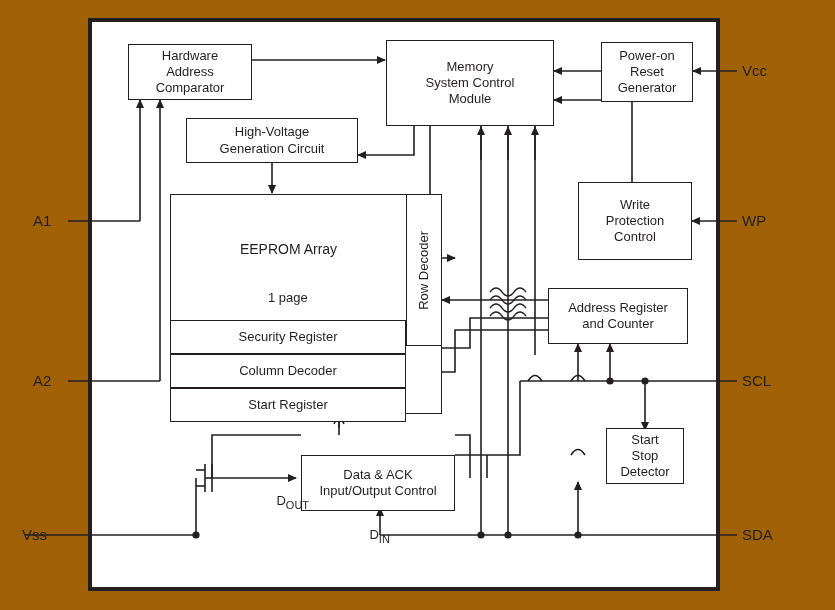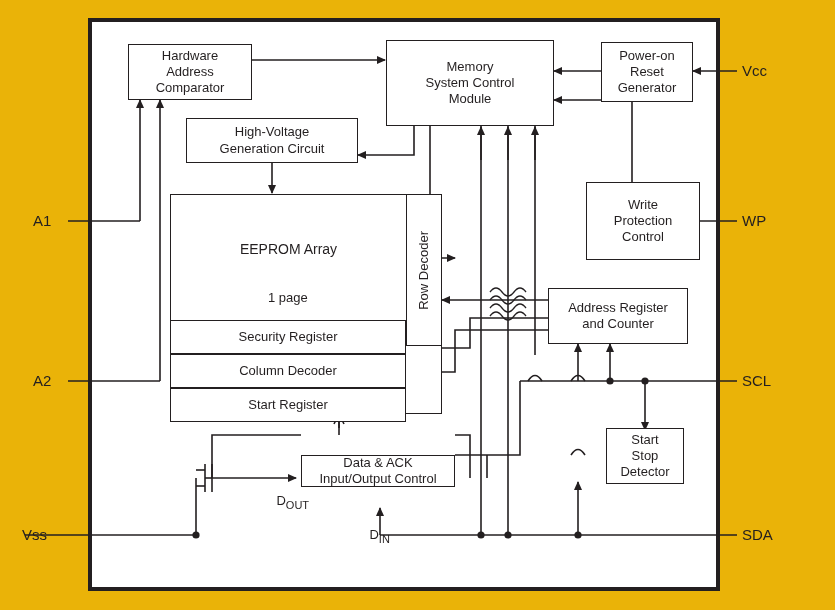--- a/index.html
+++ b/index.html
@@ -7,21 +7,21 @@
     padding: 0;
     background: #ffffff;
   }
   body {
     font-family: "Liberation Sans", sans-serif;
   }
   #canvas {
     position: relative;
     width: 835px;
     height: 610px;
-    background: #eab308;
+    background: #a16207;
     overflow: hidden;
   }
   .blk {
     position: absolute;
     box-sizing: border-box;
     border: 1.5px solid #231f20;
     background: #ffffff;
     display: flex;
     align-items: center;
     justify-content: center;
@@ -181,21 +181,21 @@
 System Control
 Module</div>
 
   <div class="blk" style="left:601px; top:42px; width:92px; height:60px;">Power-on
 Reset
 Generator</div>
 
   <div class="blk" style="left:186px; top:118px; width:172px; height:45px;">High-Voltage
 Generation Circuit</div>
 
-  <div class="blk" style="left:578px; top:182px; width:114px; height:78px;margin-left:8px;">Write
+  <div class="blk" style="left:578px; top:182px; width:114px; height:78px;">Write
 Protection
 Control</div>
 
   <div class="blk noborder" style="left:170px; top:194px; width:272px; height:220px; border:1.5px solid #231f20;"></div>
 
   <div class="blk noborder" style="left:176px; top:240px; width:225px; height:20px; font-size:14px;">EEPROM Array</div>
 
   <div class="plain" style="left:268px; top:290px;">1 page</div>
 
   <div class="blk" style="left:406px; top:194px; width:36px; height:152px;">
@@ -208,21 +208,21 @@
 
   <div class="blk" style="left:170px; top:388px; width:236px; height:34px;">Start Register</div>
 
   <div class="blk" style="left:606px; top:428px; width:78px; height:56px;">Start
 Stop
 Detector</div>
 
   <div class="blk" style="left:548px; top:288px; width:140px; height:56px;">Address Register
 and Counter</div>
 
-  <div class="blk" style="left:301px; top:455px; width:154px; height:32px;">Data &amp; ACK
+  <div class="blk" style="left:301px; top:455px; width:154px; height:56px;">Data &amp; ACK
 Input/Output Control</div>
 
   <div class="pinlabel" style="left:742px; top:62px;">Vcc</div>
   <div class="pinlabel" style="left:742px; top:212px;">WP</div>
   <div class="pinlabel" style="left:742px; top:372px;">SCL</div>
   <div class="pinlabel" style="left:742px; top:526px;">SDA</div>
   <div class="pinlabel" style="left:22px; top:526px;">Vss</div>
   <div class="pinlabel" style="left:33px; top:212px;">A1</div>
   <div class="pinlabel" style="left:33px; top:372px;">A2</div>
 

